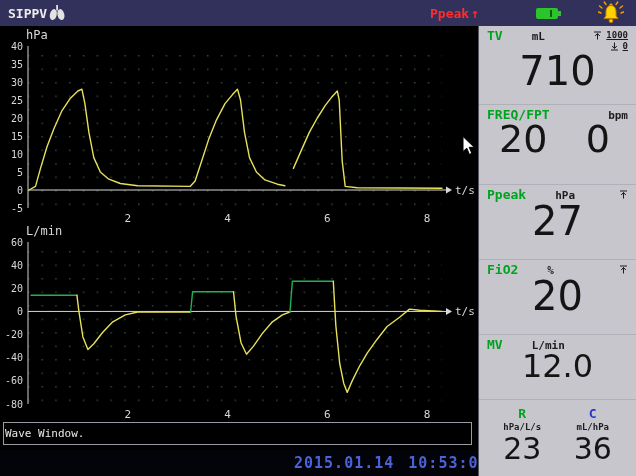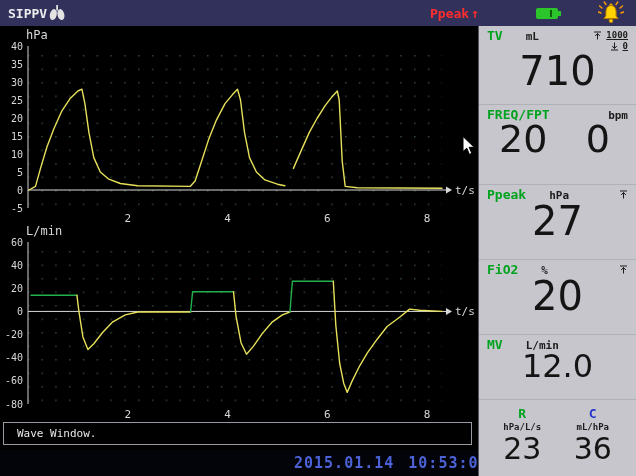--- a/index.html
+++ b/index.html
@@ -14,38 +14,38 @@
   .battery::after{content:"";position:absolute;right:-3px;top:3px;width:3px;height:5px;background:#2bc42b;}
   .battery::before{content:"";position:absolute;left:14px;top:2px;width:2px;height:7px;background:#0a5a0a;}
   .bellwrap{position:absolute;left:598px;top:1px;width:26px;height:24px;cursor:pointer;}
   
   .wave-area{position:absolute;left:0;top:26px;width:478px;height:450px;background:#000;}
   .chart{position:absolute;left:0;}
   #c0{top:2px;}
   #c1{top:198px;}
   svg text{font-family:"DejaVu Sans Mono",monospace;}
   .wavebox{position:absolute;left:3px;top:396px;width:469px;height:23px;border:1px solid #9a9aa2;
-           color:#e8e8e8;font:11px "DejaVu Sans Mono",monospace;line-height:21px;padding-left:13px;
+           color:#e8e8e8;font:11px "DejaVu Sans Mono",monospace;line-height:21px;padding-left:1px;
            box-sizing:border-box;background:#000;}
   .timebar{position:absolute;left:0;top:424px;width:478px;height:26px;background:#03030a;
            display:flex;gap:14px;padding-left:294px;box-sizing:border-box;
            font:bold 15px "DejaVu Sans Mono",monospace;color:#4c63d8;line-height:26px;letter-spacing:1px;}
   
   .panel{position:absolute;left:478px;top:26px;width:158px;height:450px;background:#c6c6cc;
          border-left:1px solid #55555f;box-sizing:border-box;display:flex;flex-direction:column;}
   .tile{box-sizing:border-box;padding:2px 8px 0;border-bottom:1px solid #b0b0b8;cursor:pointer;}
   .t-tv{height:79px;}
   .t-freq{height:80px;}
   .t-ppeak{height:75px;}
   .t-fio2{height:75px;}
   .t-mv{height:65px;}
   .t-rc{height:74px;border-bottom:none;display:flex;}
   .thead{display:flex;align-items:baseline;}
   .plabel{color:#00a31e;font:bold 13px "DejaVu Sans Mono",monospace;}
-  .punit{color:#1d1d1d;font:bold 11px "DejaVu Sans Mono",monospace;margin-left:23px;}
+  .punit{color:#1d1d1d;font:bold 11px "DejaVu Sans Mono",monospace;margin-left:29px;}
   .limits{margin-left:auto;display:flex;flex-direction:column;align-items:flex-end;
           font:bold 9px "DejaVu Sans Mono",monospace;color:#1d1d1d;line-height:11px;}
   .lim{display:flex;align-items:center;gap:4px;text-decoration:underline;}
   .pvalue{font:400 40px "DejaVu Sans",sans-serif;color:#141414;text-align:center;line-height:1.05;margin-top:-2px;}
   .pvalue.dual{display:flex;justify-content:space-between;padding:0 18px 0 12px;font-size:38px;}
   .pvalue.mid{font-size:32px;}
   .rc-col{flex:1;text-align:center;padding-top:1px;}
   .rc-unit{display:block;font:bold 9px "DejaVu Sans Mono",monospace;color:#1d1d1d;line-height:10px;text-align:center;}
   .rc-val{font:400 30px "DejaVu Sans",sans-serif;color:#141414;line-height:1.1;}
   .plabel.blue{color:#2836cc;}

